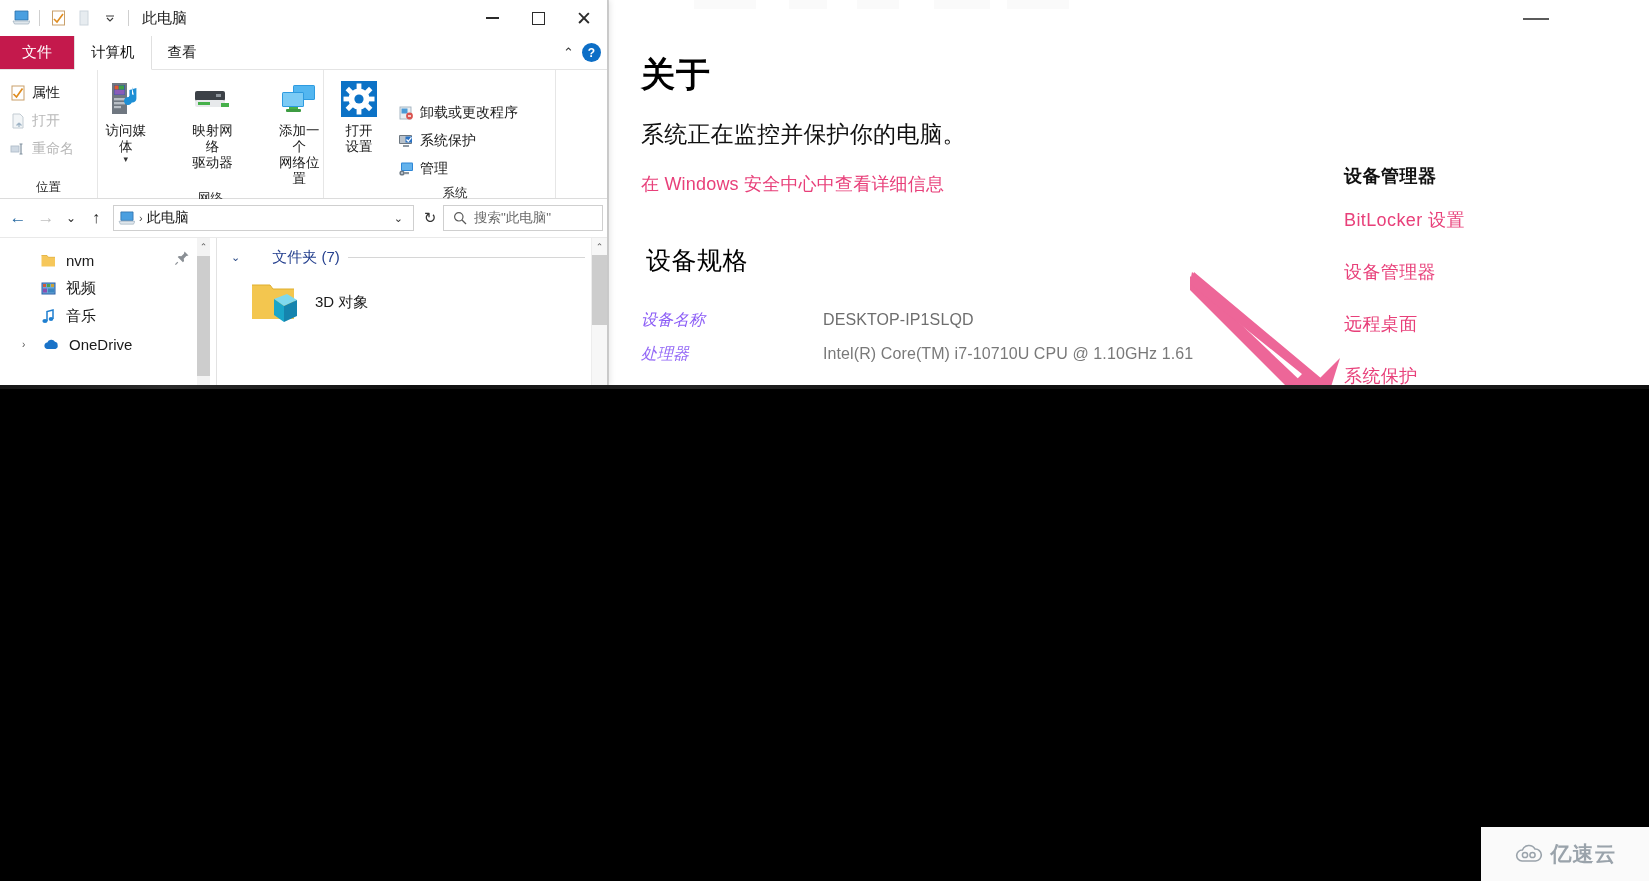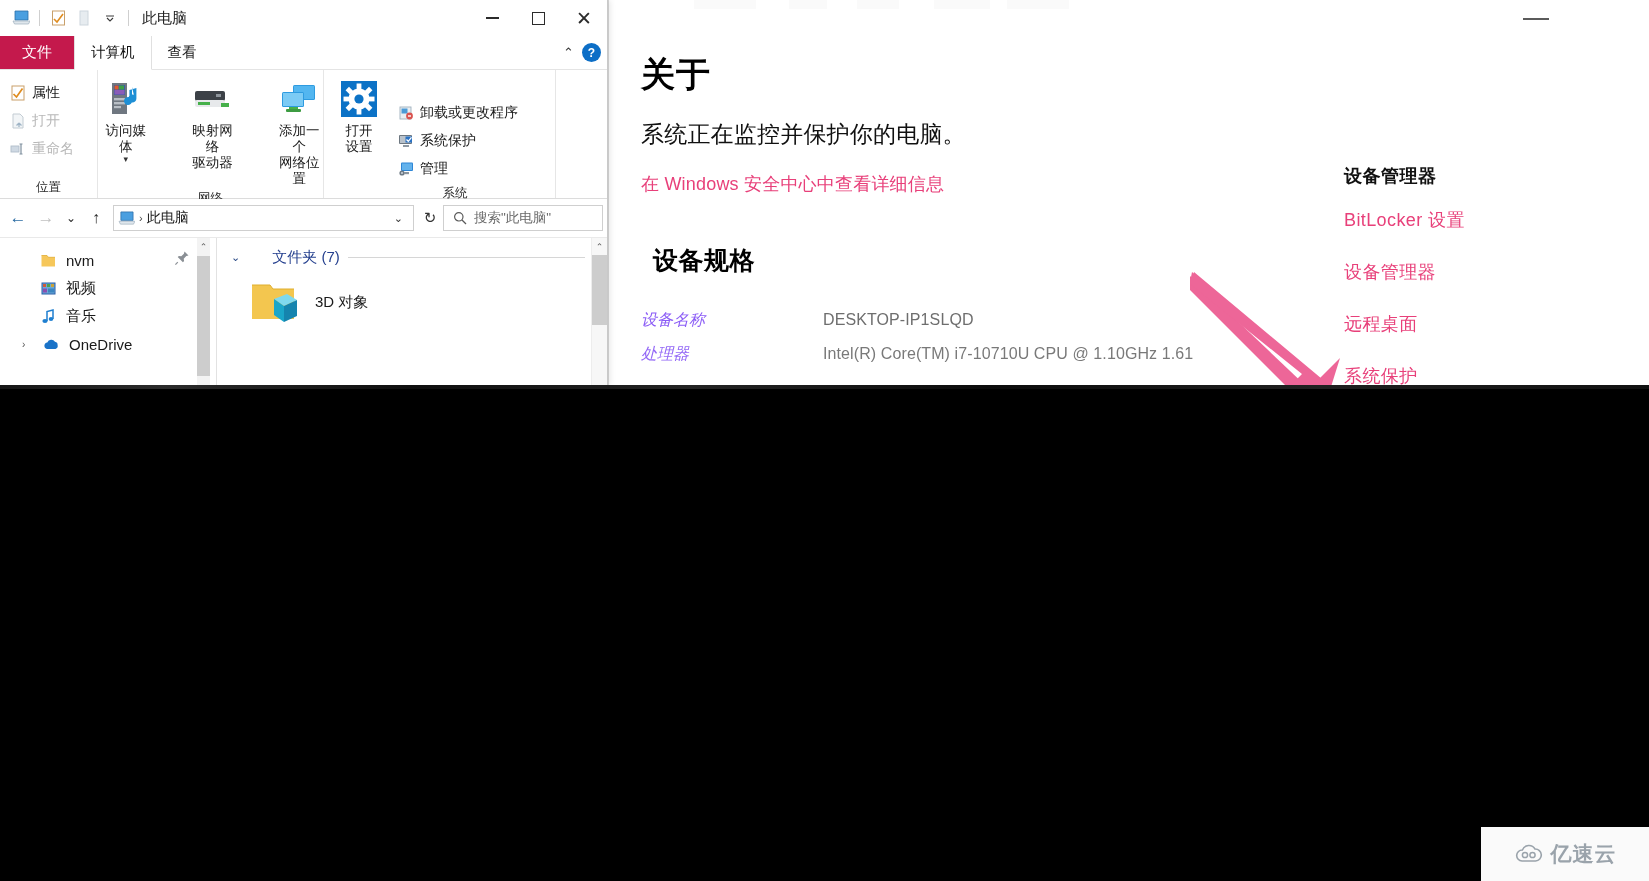--- a/index.html
+++ b/index.html
@@ -87,22 +87,22 @@
     font-size: 18px;
     color: #e8407a;
     text-decoration: none;
     display: inline-block;
     margin-bottom: 48px;
     letter-spacing: 0.2px;
   }
   #device-spec-heading {
     font-size: 25px;
     color: #000;
-    font-weight: 700;
-    margin: 0 0 28px 12px;
+    font-weight: 400;
+    margin: 0 0 28px 5px;
     letter-spacing: 0.5px;
   }
   .spec-row {
     display: flex;
     font-size: 16px;
     line-height: 30px;
     margin-bottom: 4px;
   }
   .spec-label { width: 182px; color: #8b5cf6; flex: none; font-style: italic; }
   .spec-value { color: #6e6e6e; letter-spacing: 0.1px; white-space: nowrap; }

